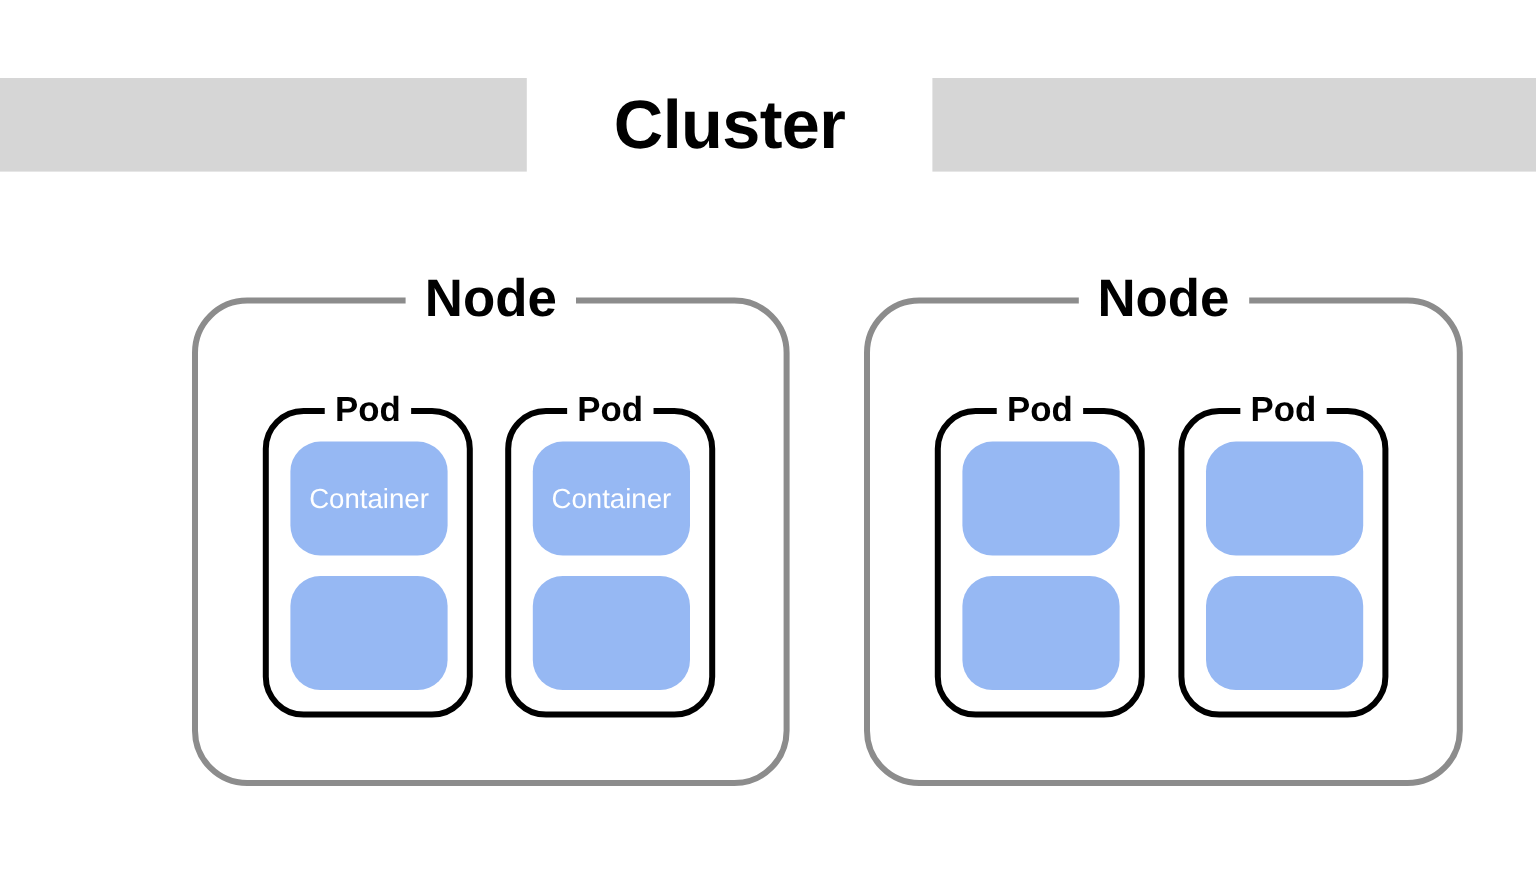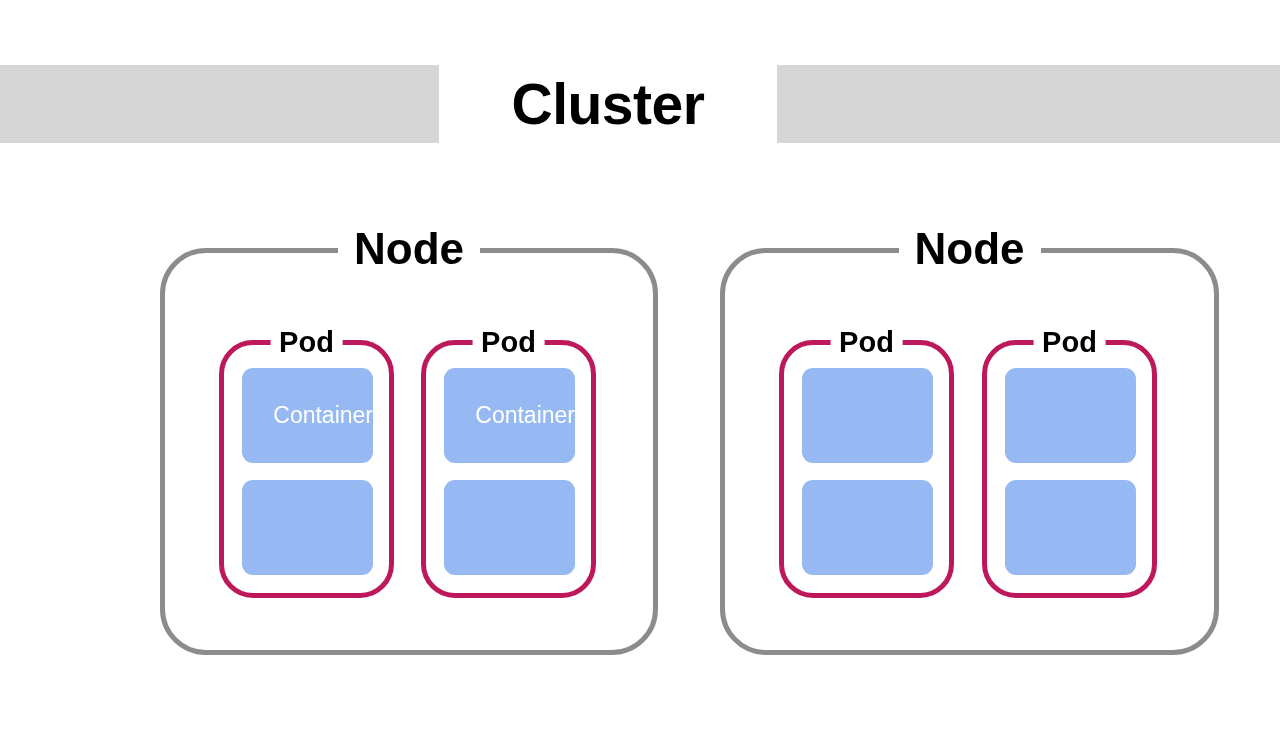--- a/index.html
+++ b/index.html
@@ -66,21 +66,21 @@
     font-weight: bold;
     line-height: 52px;
     color: #000000;
     white-space: nowrap;
   }
 
   
   .pod {
     position: absolute;
     box-sizing: border-box;
-    border: 5px solid #be185d;
+    border: 5px solid #000000;
     border-radius: 34px;
     background: transparent;
     padding-left: 24px;
   }
   .pod-label {
     position: absolute;
     top: -20px;
     left: 50%;
     transform: translateX(-50%);
     background: #ffffff;
@@ -90,24 +90,24 @@
     line-height: 34px;
     color: #000000;
     white-space: nowrap;
   }
 
   
   .container-box {
     position: absolute;
     box-sizing: border-box;
     background: #96b8f3;
-    border-radius: 11px;
+    border-radius: 25px;
     display: flex;
     align-items: center;
-    justify-content: flex-end;
+    justify-content: center;
   }
   .container-label {
     font-size: 23px;
     font-weight: normal;
     color: #ffffff;
     white-space: nowrap;
   }
 </style>
 </head>
 <body>

